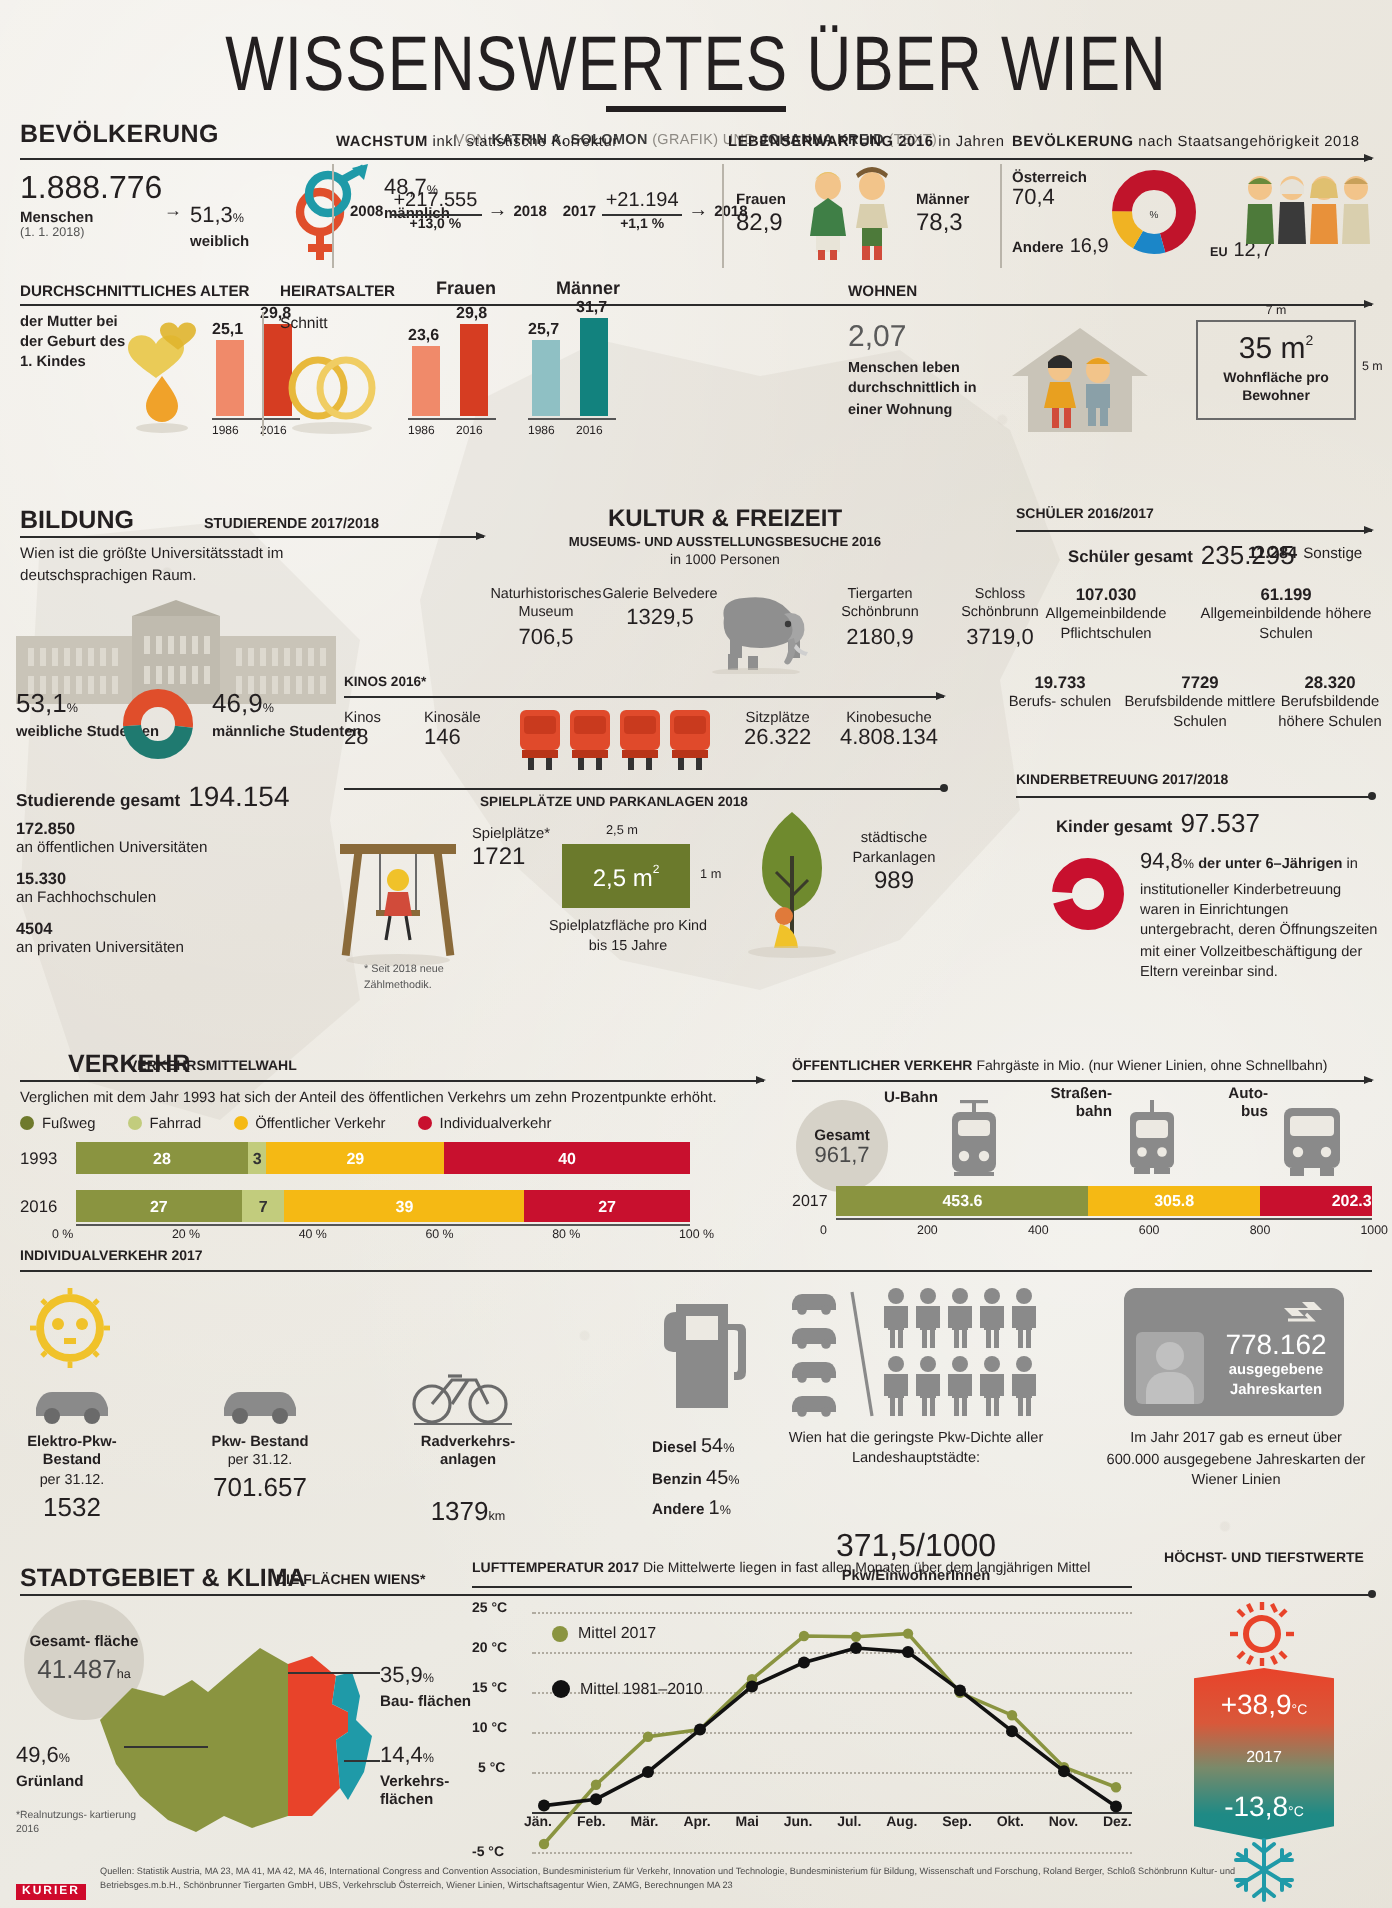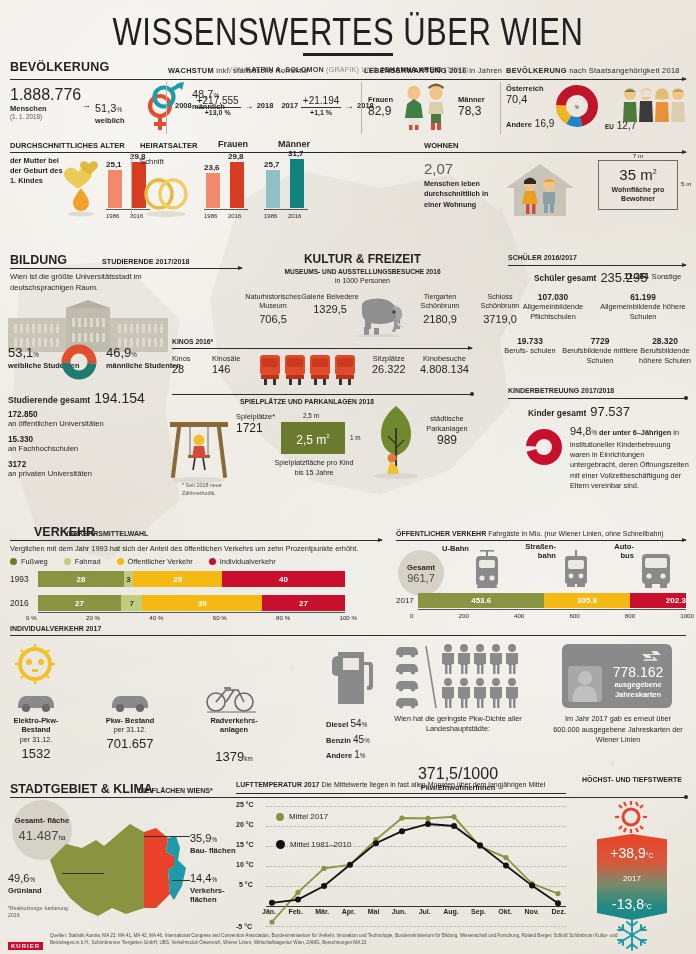--- a/index.html
+++ b/index.html
@@ -369,21 +369,21 @@
   </div>
   <div style="position:absolute; left:8px; top:410px;">
     <div style="font-size:8.2px; font-weight:bold;">172.850</div>
     <div style="font-size:7.6px;">an öffentlichen Universitäten</div>
   </div>
   <div style="position:absolute; left:8px; top:435px;">
     <div style="font-size:8.2px; font-weight:bold;">15.330</div>
     <div style="font-size:7.6px;">an Fachhochschulen</div>
   </div>
   <div style="position:absolute; left:8px; top:460px;">
-    <div style="font-size:8.2px; font-weight:bold;">3172</div>
+    <div style="font-size:8.2px; font-weight:bold;">4504</div>
     <div style="font-size:7.6px;">an privaten Universitäten</div>
   </div>
 
   <div style="position:absolute; left:250px; top:252px; width:225px; text-align:center; font-size:12px; font-weight:bold;">KULTUR &amp; FREIZEIT</div>
   <div style="position:absolute; left:250px; top:268px; width:225px; text-align:center; font-size:6.6px; font-weight:bold;">MUSEUMS- UND AUSSTELLUNGSBESUCHE 2016</div>
   <div style="position:absolute; left:250px; top:277px; width:225px; text-align:center; font-size:7px;">in 1000 Personen</div>
 
   <div style="position:absolute; left:240px; top:292px; width:66px; text-align:center;">
     <div style="font-size:7.2px; line-height:1.3;">Naturhistorisches Museum</div>
     <div class="num" style="font-size:11px; margin-top:2px;">706,5</div>

